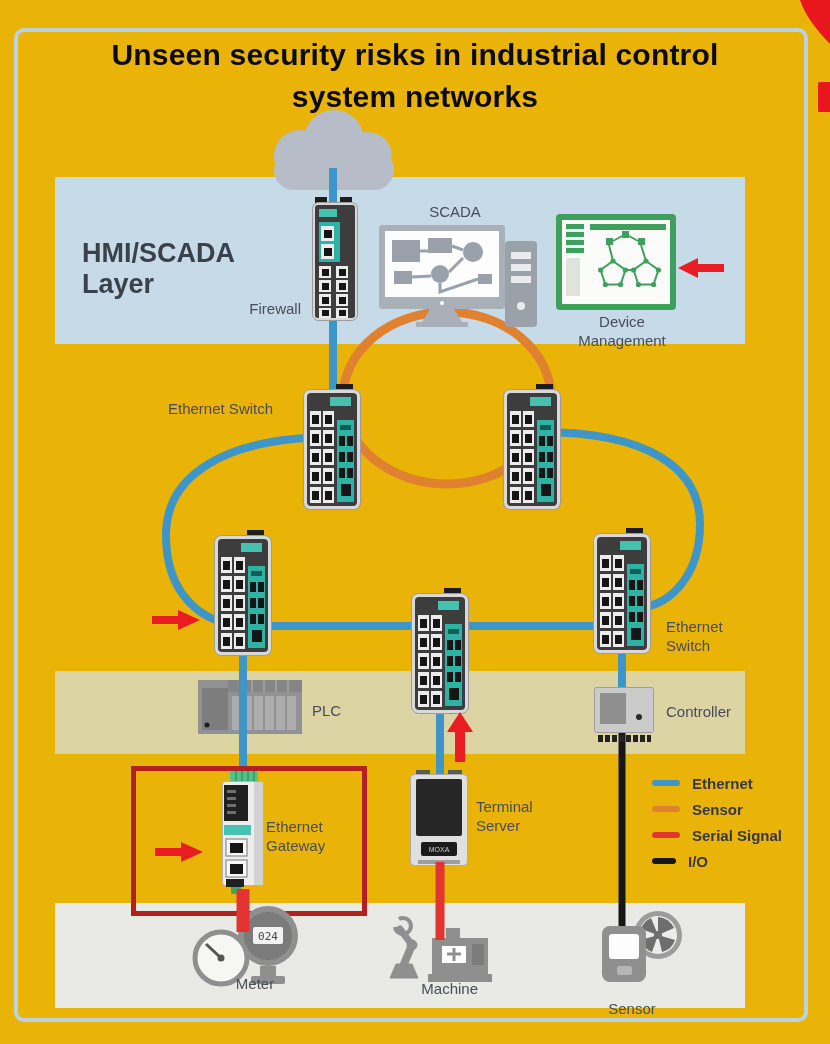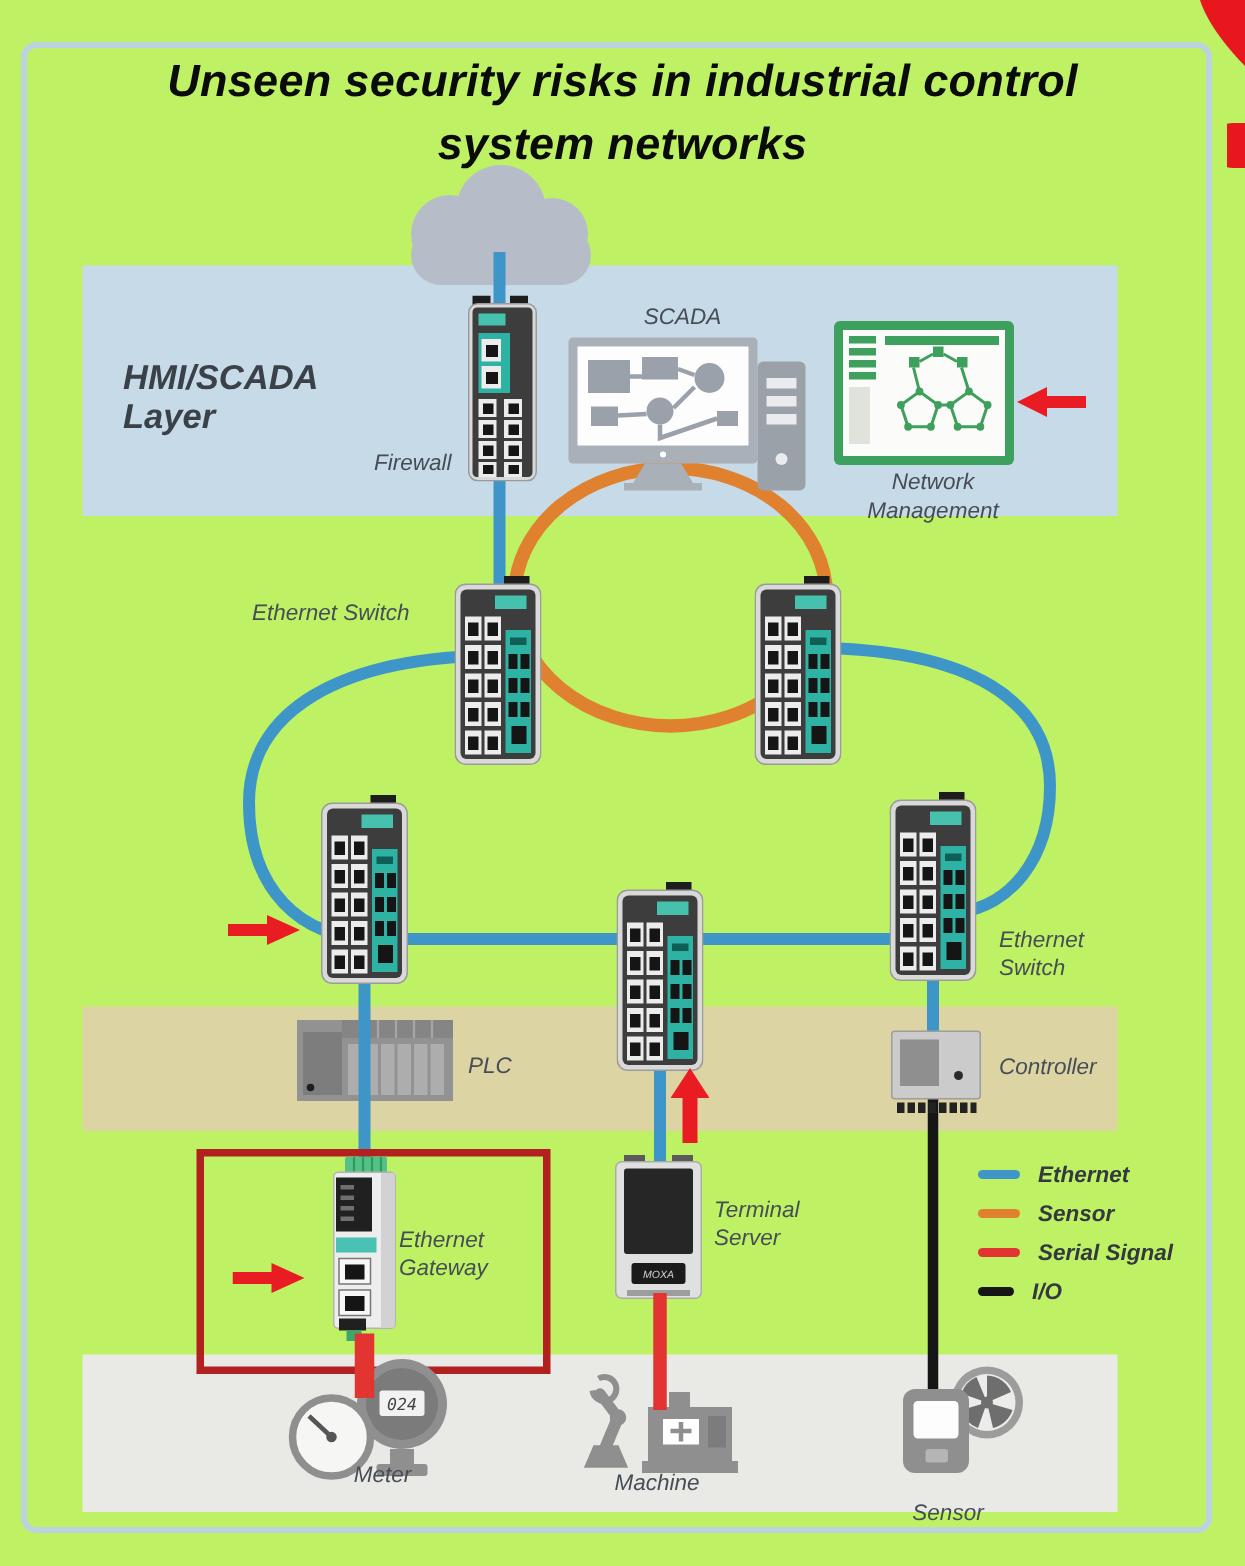--- a/index.html
+++ b/index.html
@@ -1,17 +1,17 @@
 <!DOCTYPE html>
 <html><head>
 <meta charset="utf-8">
 <style>
   html,body{margin:0;padding:0;background:#ffffff;}
-  .stage{position:relative;width:830px;height:1044px;background:#bef264;overflow:hidden;
-         font-family:"Liberation Sans",sans-serif;font-style:italic;}
+  .stage{position:relative;width:830px;height:1044px;background:#eab308;overflow:hidden;
+         font-family:"Liberation Sans",sans-serif;}
   .frame{position:absolute;left:14px;top:28px;width:786px;height:986px;
          border:4px solid #bcd2e0;border-radius:10px;}
   .title{position:absolute;left:105px;top:34px;width:620px;text-align:center;
          font-size:30px;font-weight:bold;color:#0b0b0b;line-height:1.4;letter-spacing:.2px;}
   .band{position:absolute;left:55px;width:690px;}
   .band-hmi{top:177px;height:167px;background:#c7dae8;}
   .band-ctrl{top:671px;height:83px;background:#ddd4a3;}
   .band-field{top:903px;height:105px;background:#e9e9e5;}
   .layer-lbl{position:absolute;color:#3a4149;font-weight:bold;line-height:1.15;}
   .lbl{position:absolute;color:#474d56;font-size:15px;line-height:1.25;}
@@ -378,33 +378,33 @@
   <svg class="abs" style="left:152px;top:608px" width="48" height="24">
       <use href="#sym-arrow-right"></use>
     </svg>
   <svg class="abs" style="left:155px;top:840px" width="48" height="24">
       <use href="#sym-arrow-right"></use>
     </svg>
   <svg class="abs" style="left:447px;top:712px" width="26" height="50">
       <use href="#sym-arrow-up"></use>
     </svg>
 
-  <div class="layer-lbl" style="left:82px;top:238px;width:160px;font-size:23px;">HMI/SCADA Layer</div>
+  <div class="layer-lbl" style="left:82px;top:238px;width:160px;font-size:27px;">HMI/SCADA Layer</div>
 
   <div class="lbl" style="left:213px;top:300px;width:88px;text-align:right;">Firewall</div>
   <div class="lbl" style="left:410px;top:203px;width:90px;text-align:center;">SCADA</div>
-  <div class="lbl" style="left:560px;top:313px;width:124px;text-align:center;">Network Management</div>
+  <div class="lbl" style="left:560px;top:313px;width:124px;text-align:center;">Device Management</div>
   <div class="lbl" style="left:168px;top:400px;width:130px;">Ethernet Switch</div>
   <div class="lbl" style="left:666px;top:618px;width:78px;">Ethernet Switch</div>
   <div class="lbl" style="left:312px;top:702px;width:60px;">PLC</div>
   <div class="lbl" style="left:666px;top:703px;width:90px;">Controller</div>
   <div class="lbl" style="left:266px;top:818px;width:84px;">Ethernet Gateway</div>
   <div class="lbl" style="left:476px;top:798px;width:92px;">Terminal Server</div>
   <div class="lbl" style="left:220px;top:975px;width:70px;text-align:center;">Meter</div>
-  <div class="lbl" style="left:398px;top:980px;width:80px;text-align:center;">Machine</div>
+  <div class="lbl" style="left:398px;top:980px;width:80px;text-align:right;">Machine</div>
   <div class="lbl" style="left:596px;top:1000px;width:72px;text-align:center;">Sensor</div>
 
   <div class="legend">
     <div class="row">
       <span class="sw sw0"></span>
       <span class="t">Ethernet</span>
     </div>
     <div class="row">
       <span class="sw sw1"></span>
       <span class="t">Sensor</span>

